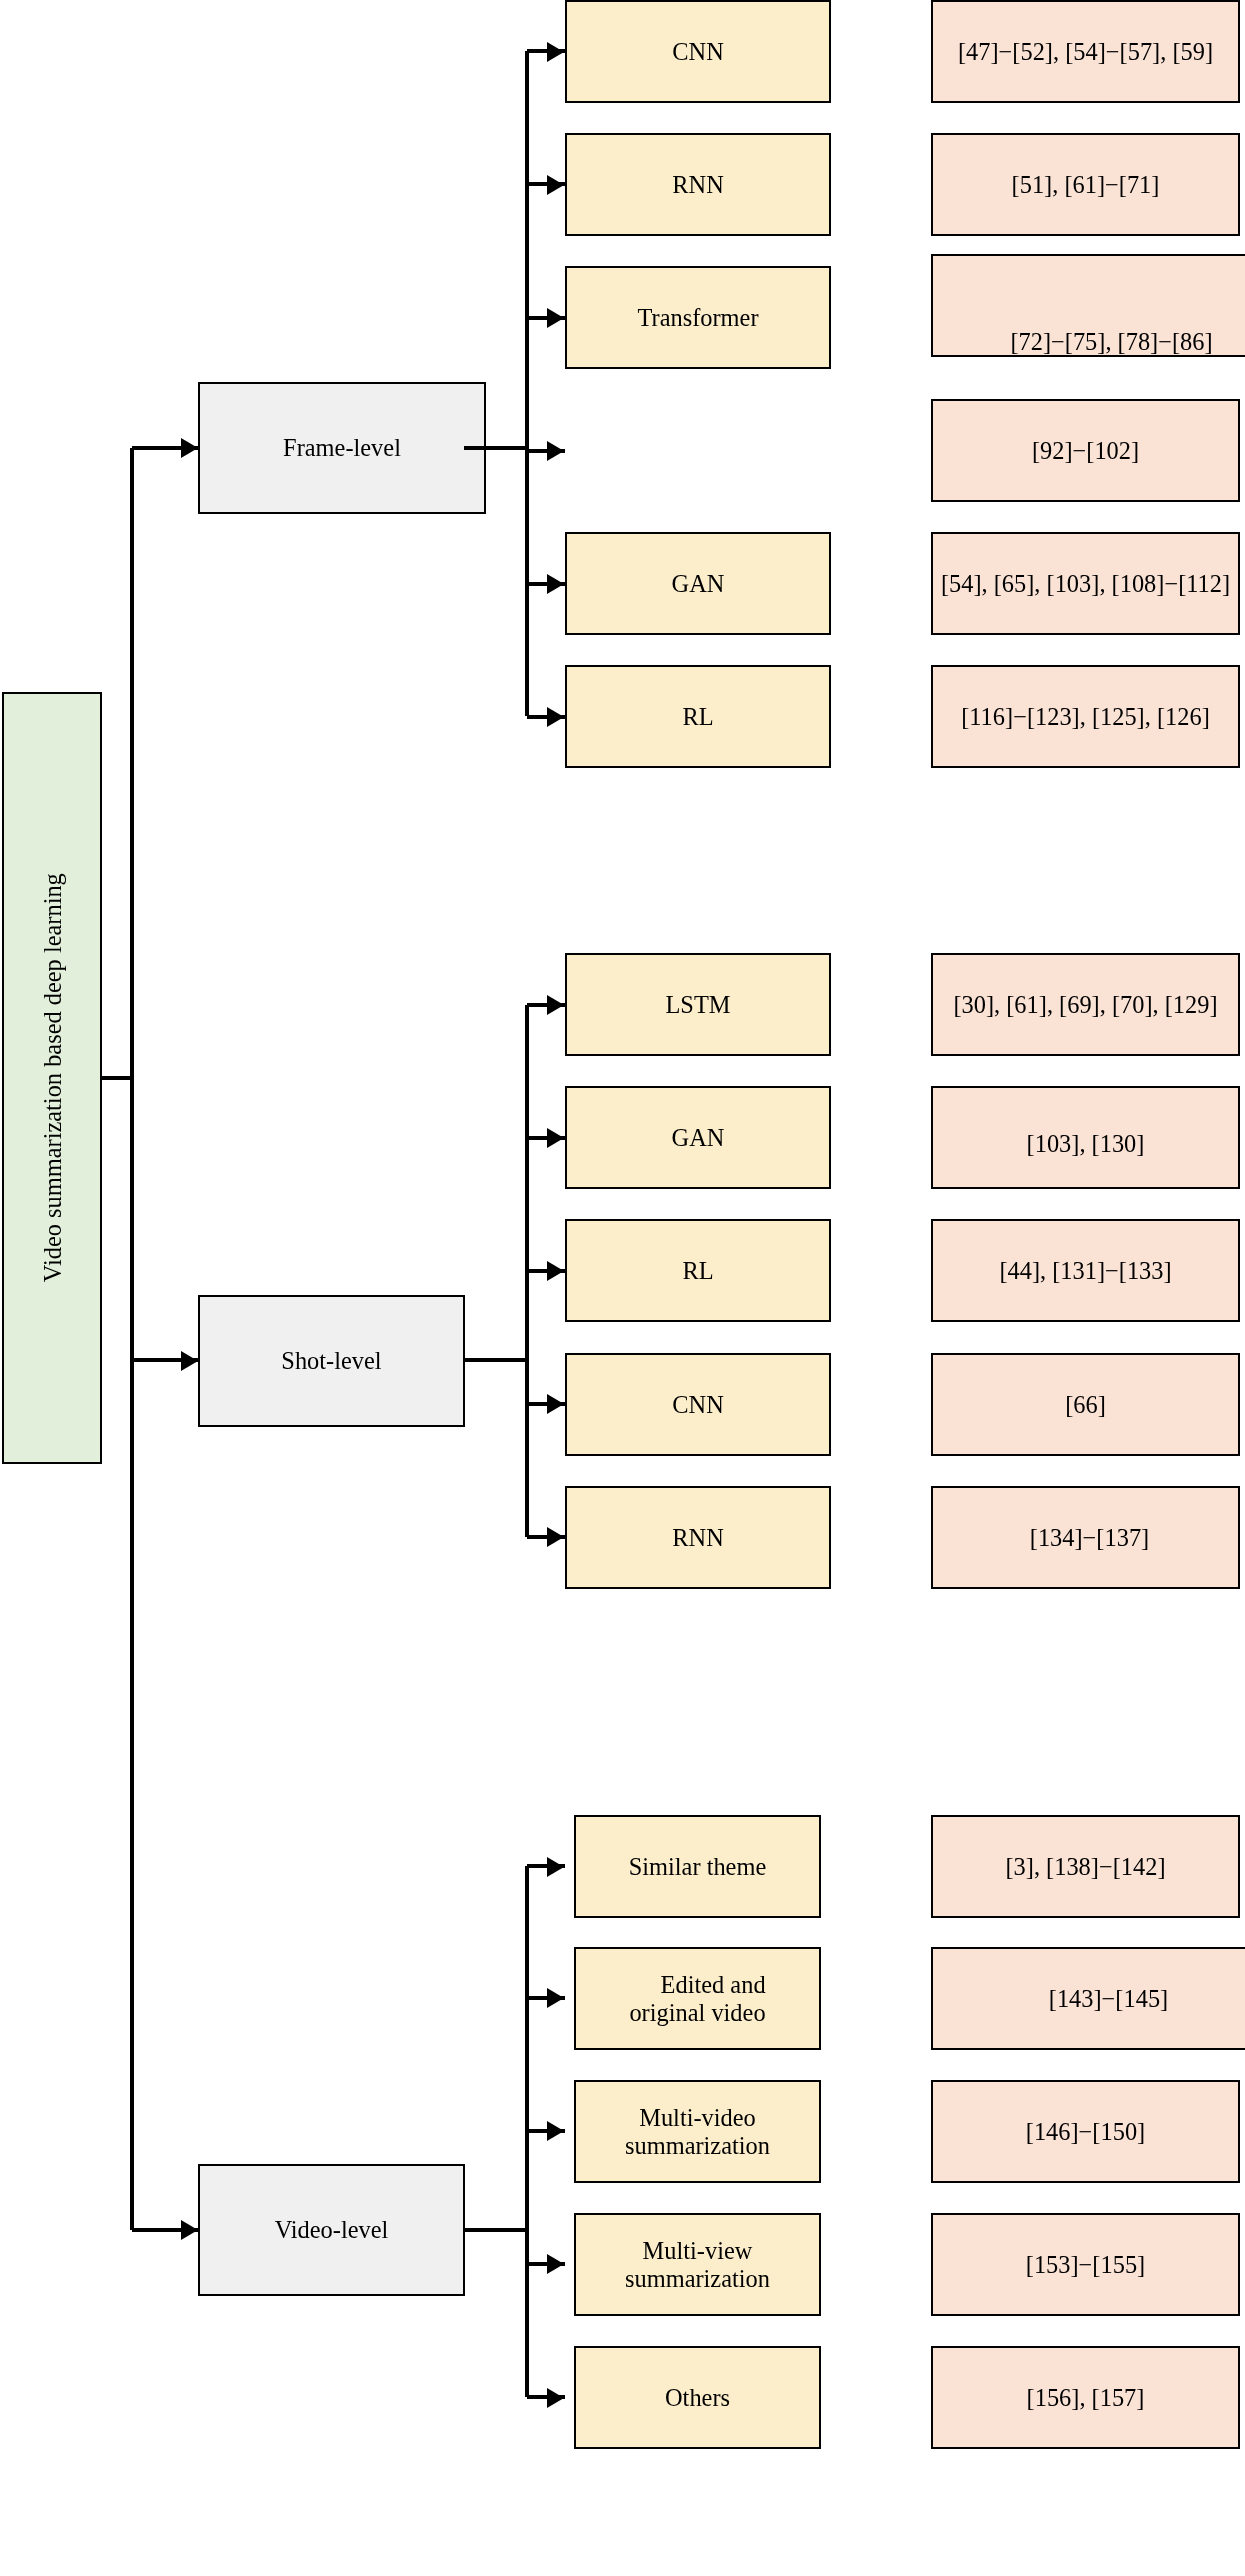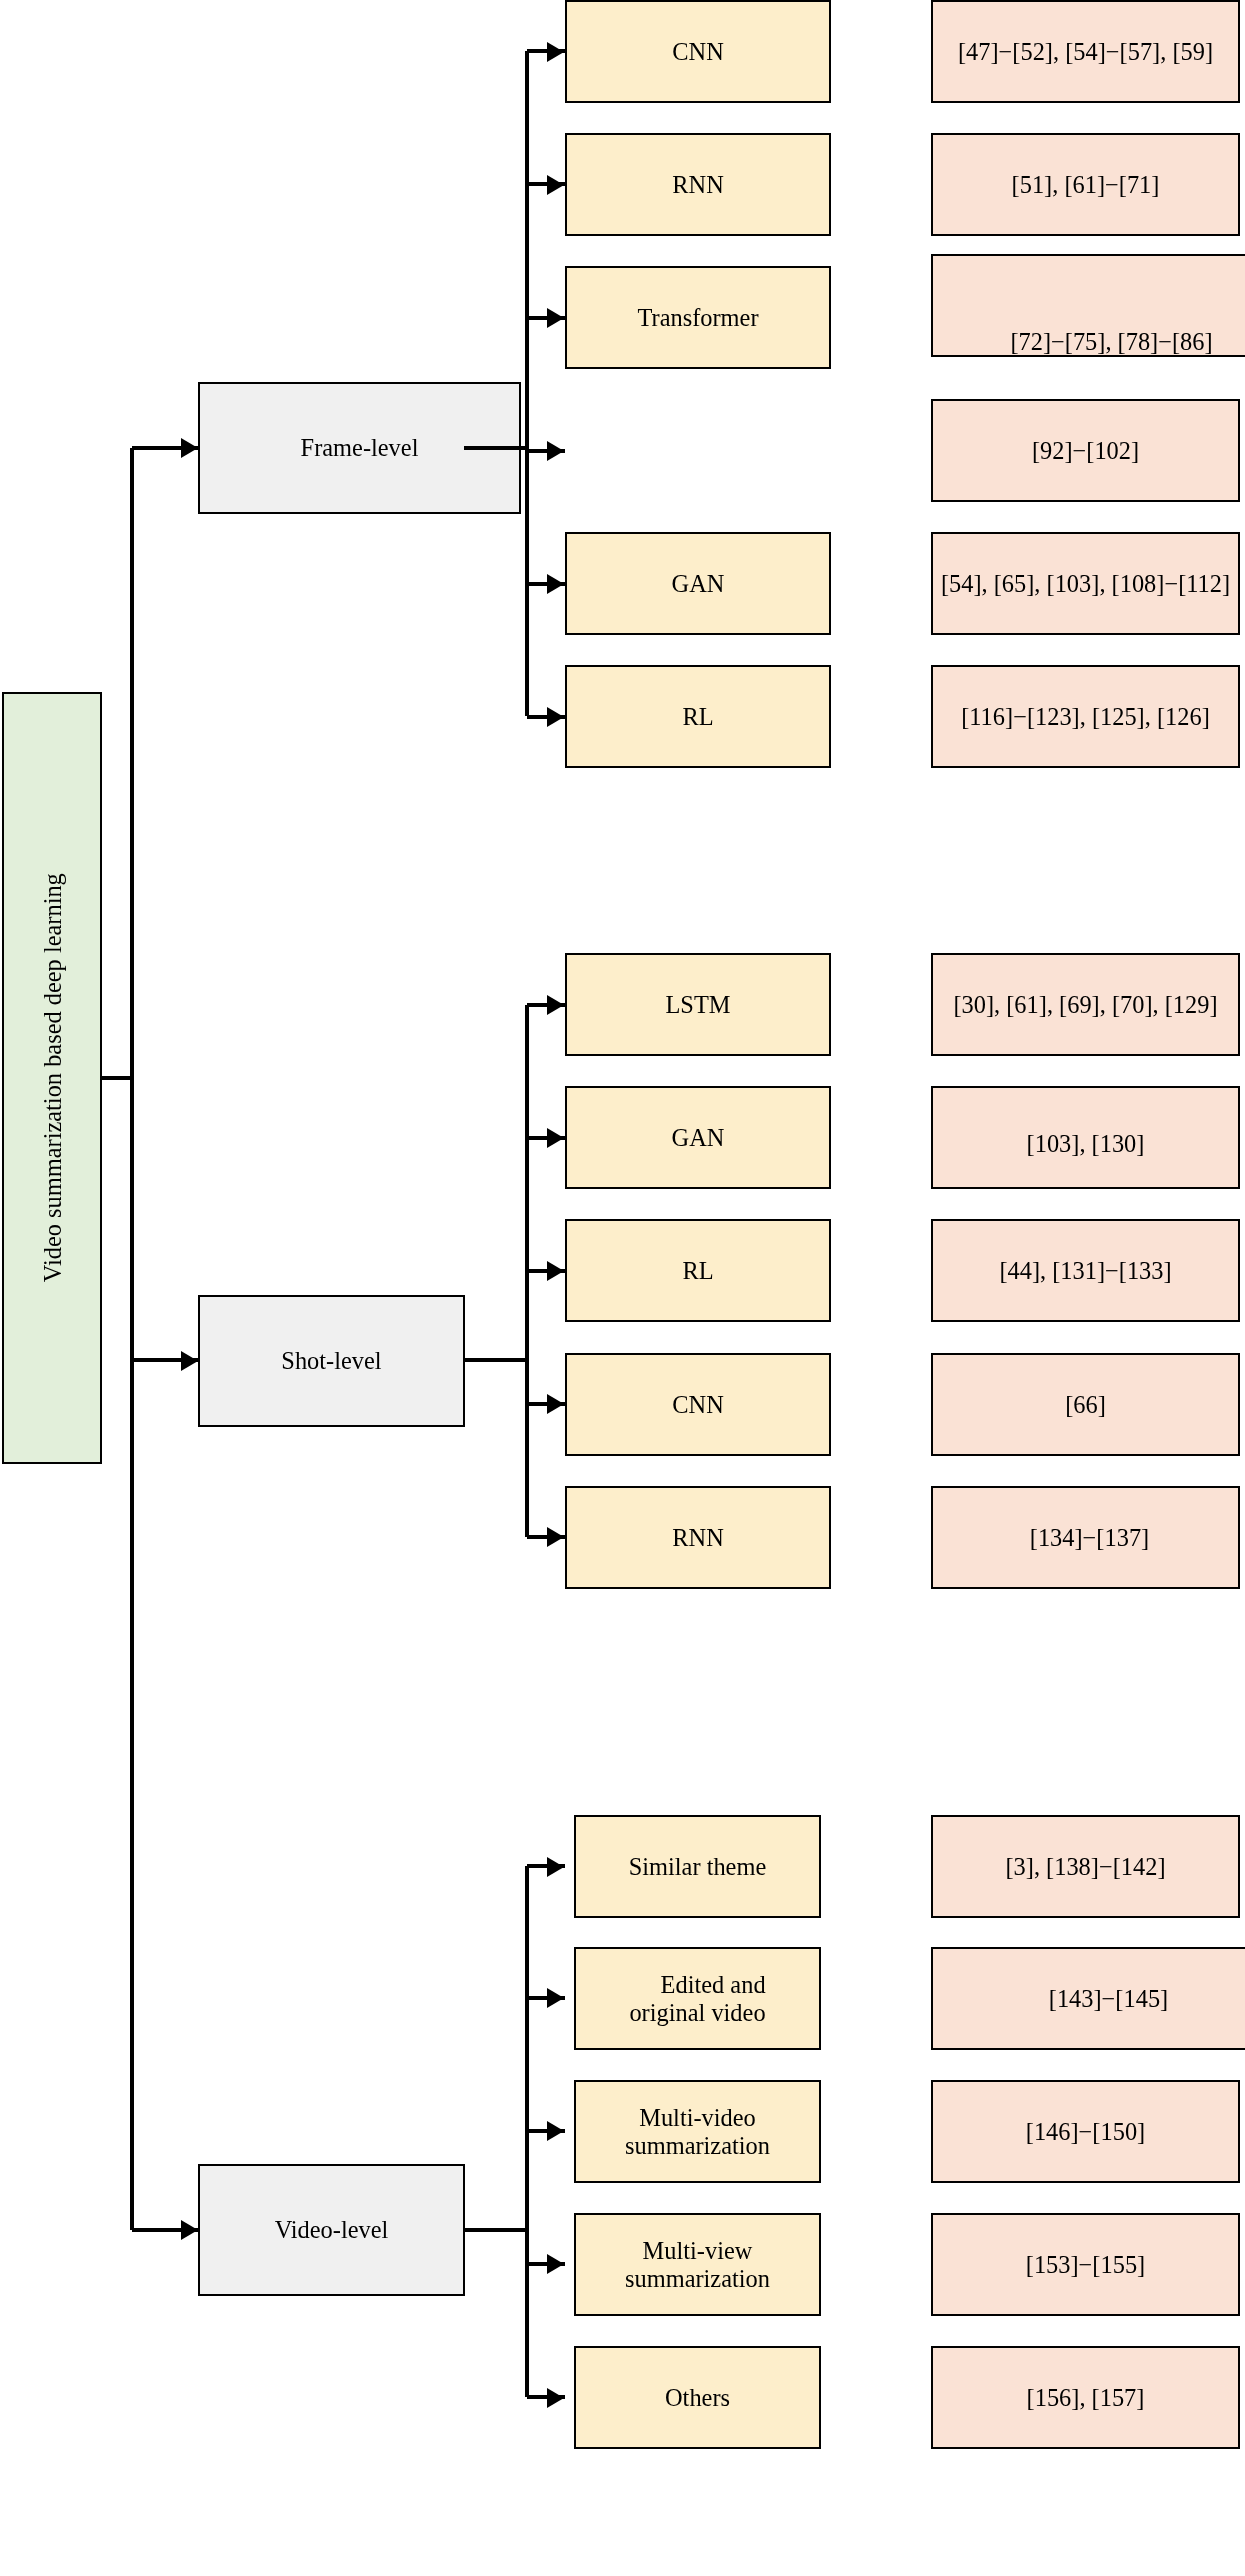--- a/index.html
+++ b/index.html
@@ -33,21 +33,21 @@
 <body>
 
 <div id="canvas">
     <div class="box root-box" style="left: 2px; top: 692px; width: 100px; height: 772px;">
       <div class="root-label">Video summarization based deep learning</div>
     </div>
     <div class="hline" style="left: 102px; top: 1076px; width: 30px;"></div>
     <div class="vline" style="left: 130px; top: 448px; height: 1782px;"></div>
     <div class="hline" style="left: 132px; top: 446px; width: 66px;"></div>
     <div class="arrow" style="left: 181px; top: 438px;"></div>
-    <div class="box level-box" style="left: 198px; top: 382px; width: 323px; height: 132px;">
+    <div class="box level-box" style="left: 198px; top: 382px; width: 288px; height: 132px;">
       <span>Frame-level</span>
     </div>
     <div class="hline" style="left: 464px; top: 446px; width: 63px;"></div>
     <div class="vline" style="left: 525px; top: 51px; height: 665px;"></div>
     <div class="hline" style="left: 527px; top: 49px; width: 38px;"></div>
     <div class="arrow" style="left: 547px; top: 42px;"></div>
     <div class="box method-box" style="left: 565px; top: 0px; width: 266px; height: 103px;">
       <span style="white-space: pre-line;">CNN</span>
     </div>
     <div class="box ref-box" style="left: 931px; top: 0px; width: 309px; height: 103px;">

